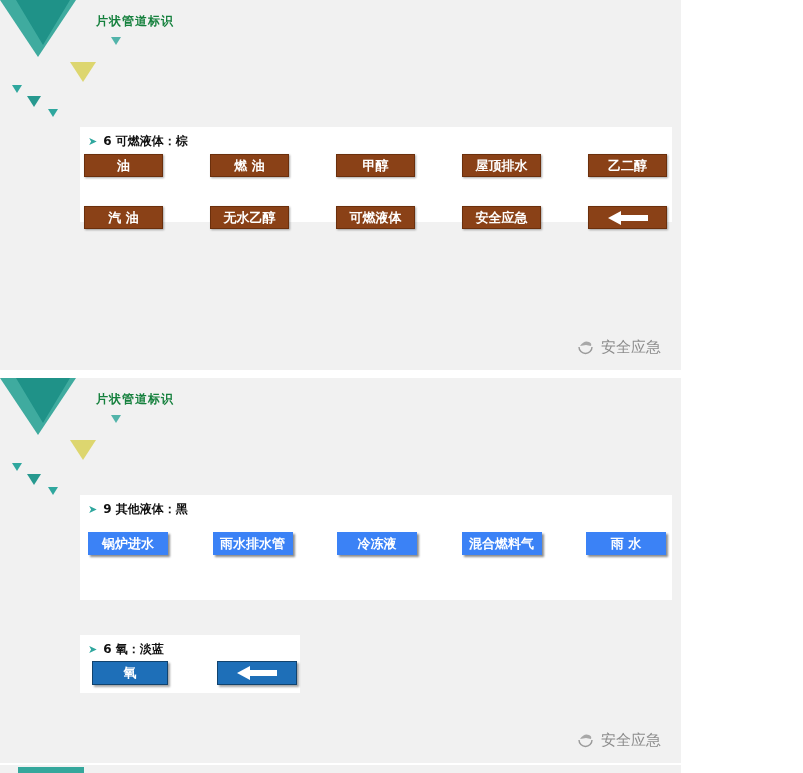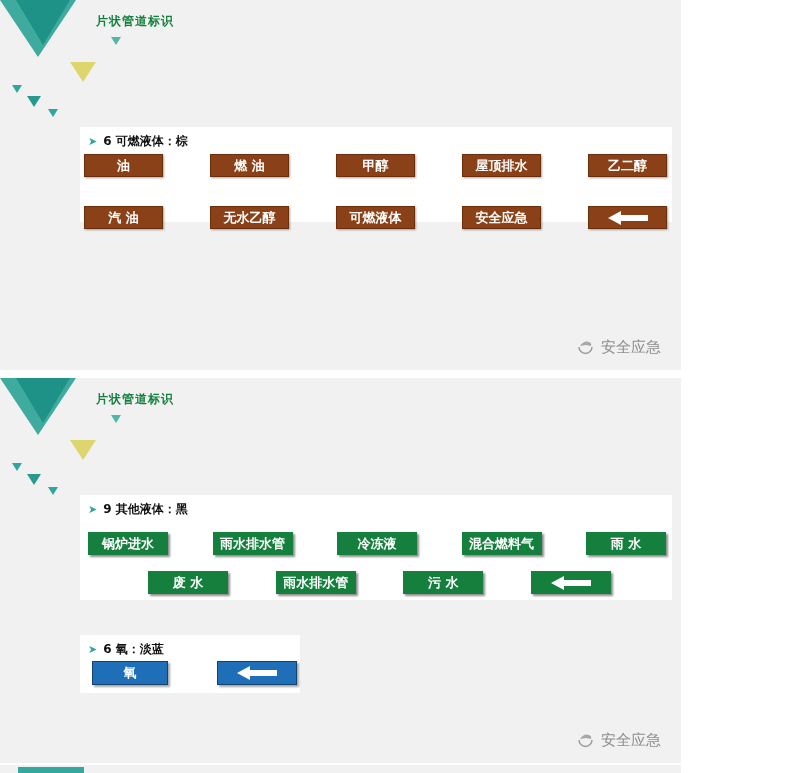--- a/index.html
+++ b/index.html
@@ -36,21 +36,21 @@
   .row{position:absolute;display:flex;justify-content:space-between}
   .band6 .row-a{left:4px;right:5px;top:27px}
   .band6 .row-b{left:4px;right:5px;top:79px}
   .band7 .row-a{left:8px;right:6px;top:37px}
   .band7 .row-b{left:68px;right:61px;top:76px}
 
   .plate{width:79px;height:23px;display:flex;align-items:center;justify-content:center;
          color:#fff;font-weight:bold;font-size:13px;white-space:pre;cursor:default}
   .band7 .plate{width:80px}
   .brown{background:#8a4117;border:1px solid #6b2f0c;box-shadow:1px 1px 2px rgba(0,0,0,.35)}
-  .black{background:#15803d;box-shadow:2px 2px 2px rgba(0,0,0,.45)}
+  .black{background:#3b82f6;box-shadow:2px 2px 2px rgba(0,0,0,.45)}
   .blue{background:#1e6fb8;border:1px solid #11436e;box-shadow:2px 2px 2px rgba(0,0,0,.35)}
 
   .band8 .plate{position:absolute;top:26px;height:24px}
   .plate-oxy{left:12px;width:76px}
   .band8 .arrow-plate{left:137px;width:80px}
 
   .arrow-plate svg{display:block}
 
   .watermark{position:absolute;right:20px;bottom:13px;display:flex;align-items:center;gap:5px;
              color:#8d8d8d;font-size:15px}
@@ -127,30 +127,20 @@
       <span class="marker">➤</span>
       <span>9 其他液体：黑</span>
     </div>
     <div class="row row-a">
       <div class="plate black">锅炉进水</div>
       <div class="plate black">雨水排水管</div>
       <div class="plate black">冷冻液</div>
       <div class="plate black">混合燃料气</div>
       <div class="plate black">雨 水</div>
     </div>
-    <div class="row row-b">
-      <div class="plate black">废 水</div>
-      <div class="plate black">雨水排水管</div>
-      <div class="plate black">污 水</div>
-      <div class="plate black arrow-plate">
-        <svg width="40" height="14" viewBox="0 0 40 14">
-          <path d="M0 7 L13 0 L13 4 L40 4 L40 10 L13 10 L13 14 Z" fill="#ffffff"></path>
-        </svg>
-      </div>
-    </div>
   </div>
 
   <div class="band band8">
     <div class="sec-header">
       <span class="marker">➤</span>
       <span>6 氧：淡蓝</span>
     </div>
     <div class="plate blue plate-oxy">氧</div>
     <div class="plate blue arrow-plate">
       <svg width="40" height="14" viewBox="0 0 40 14">

